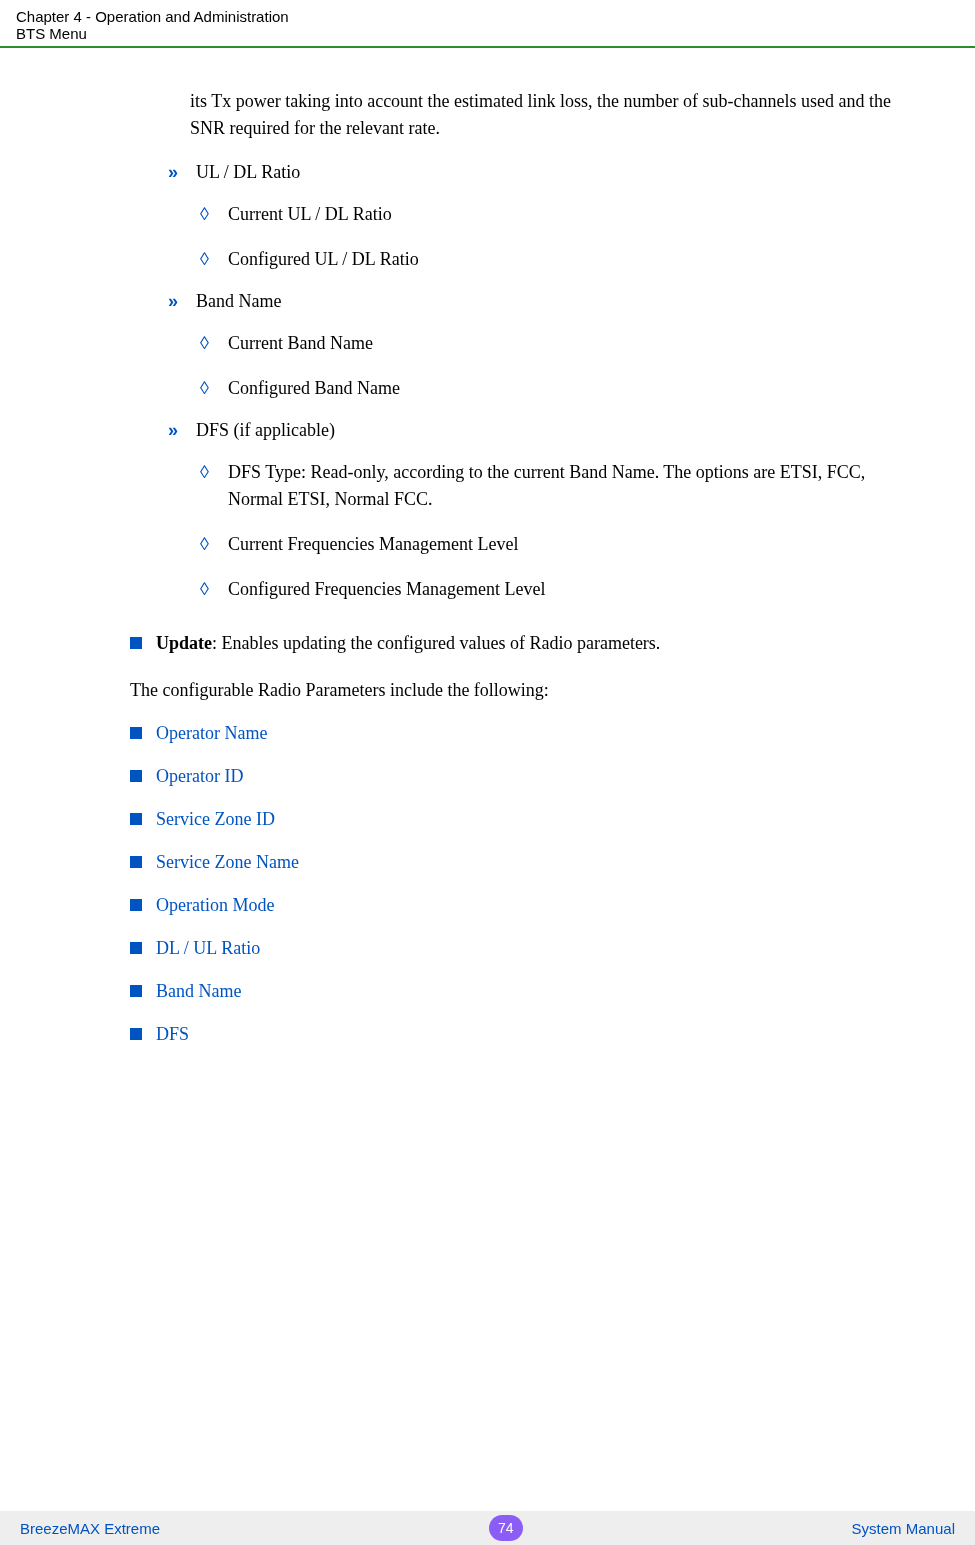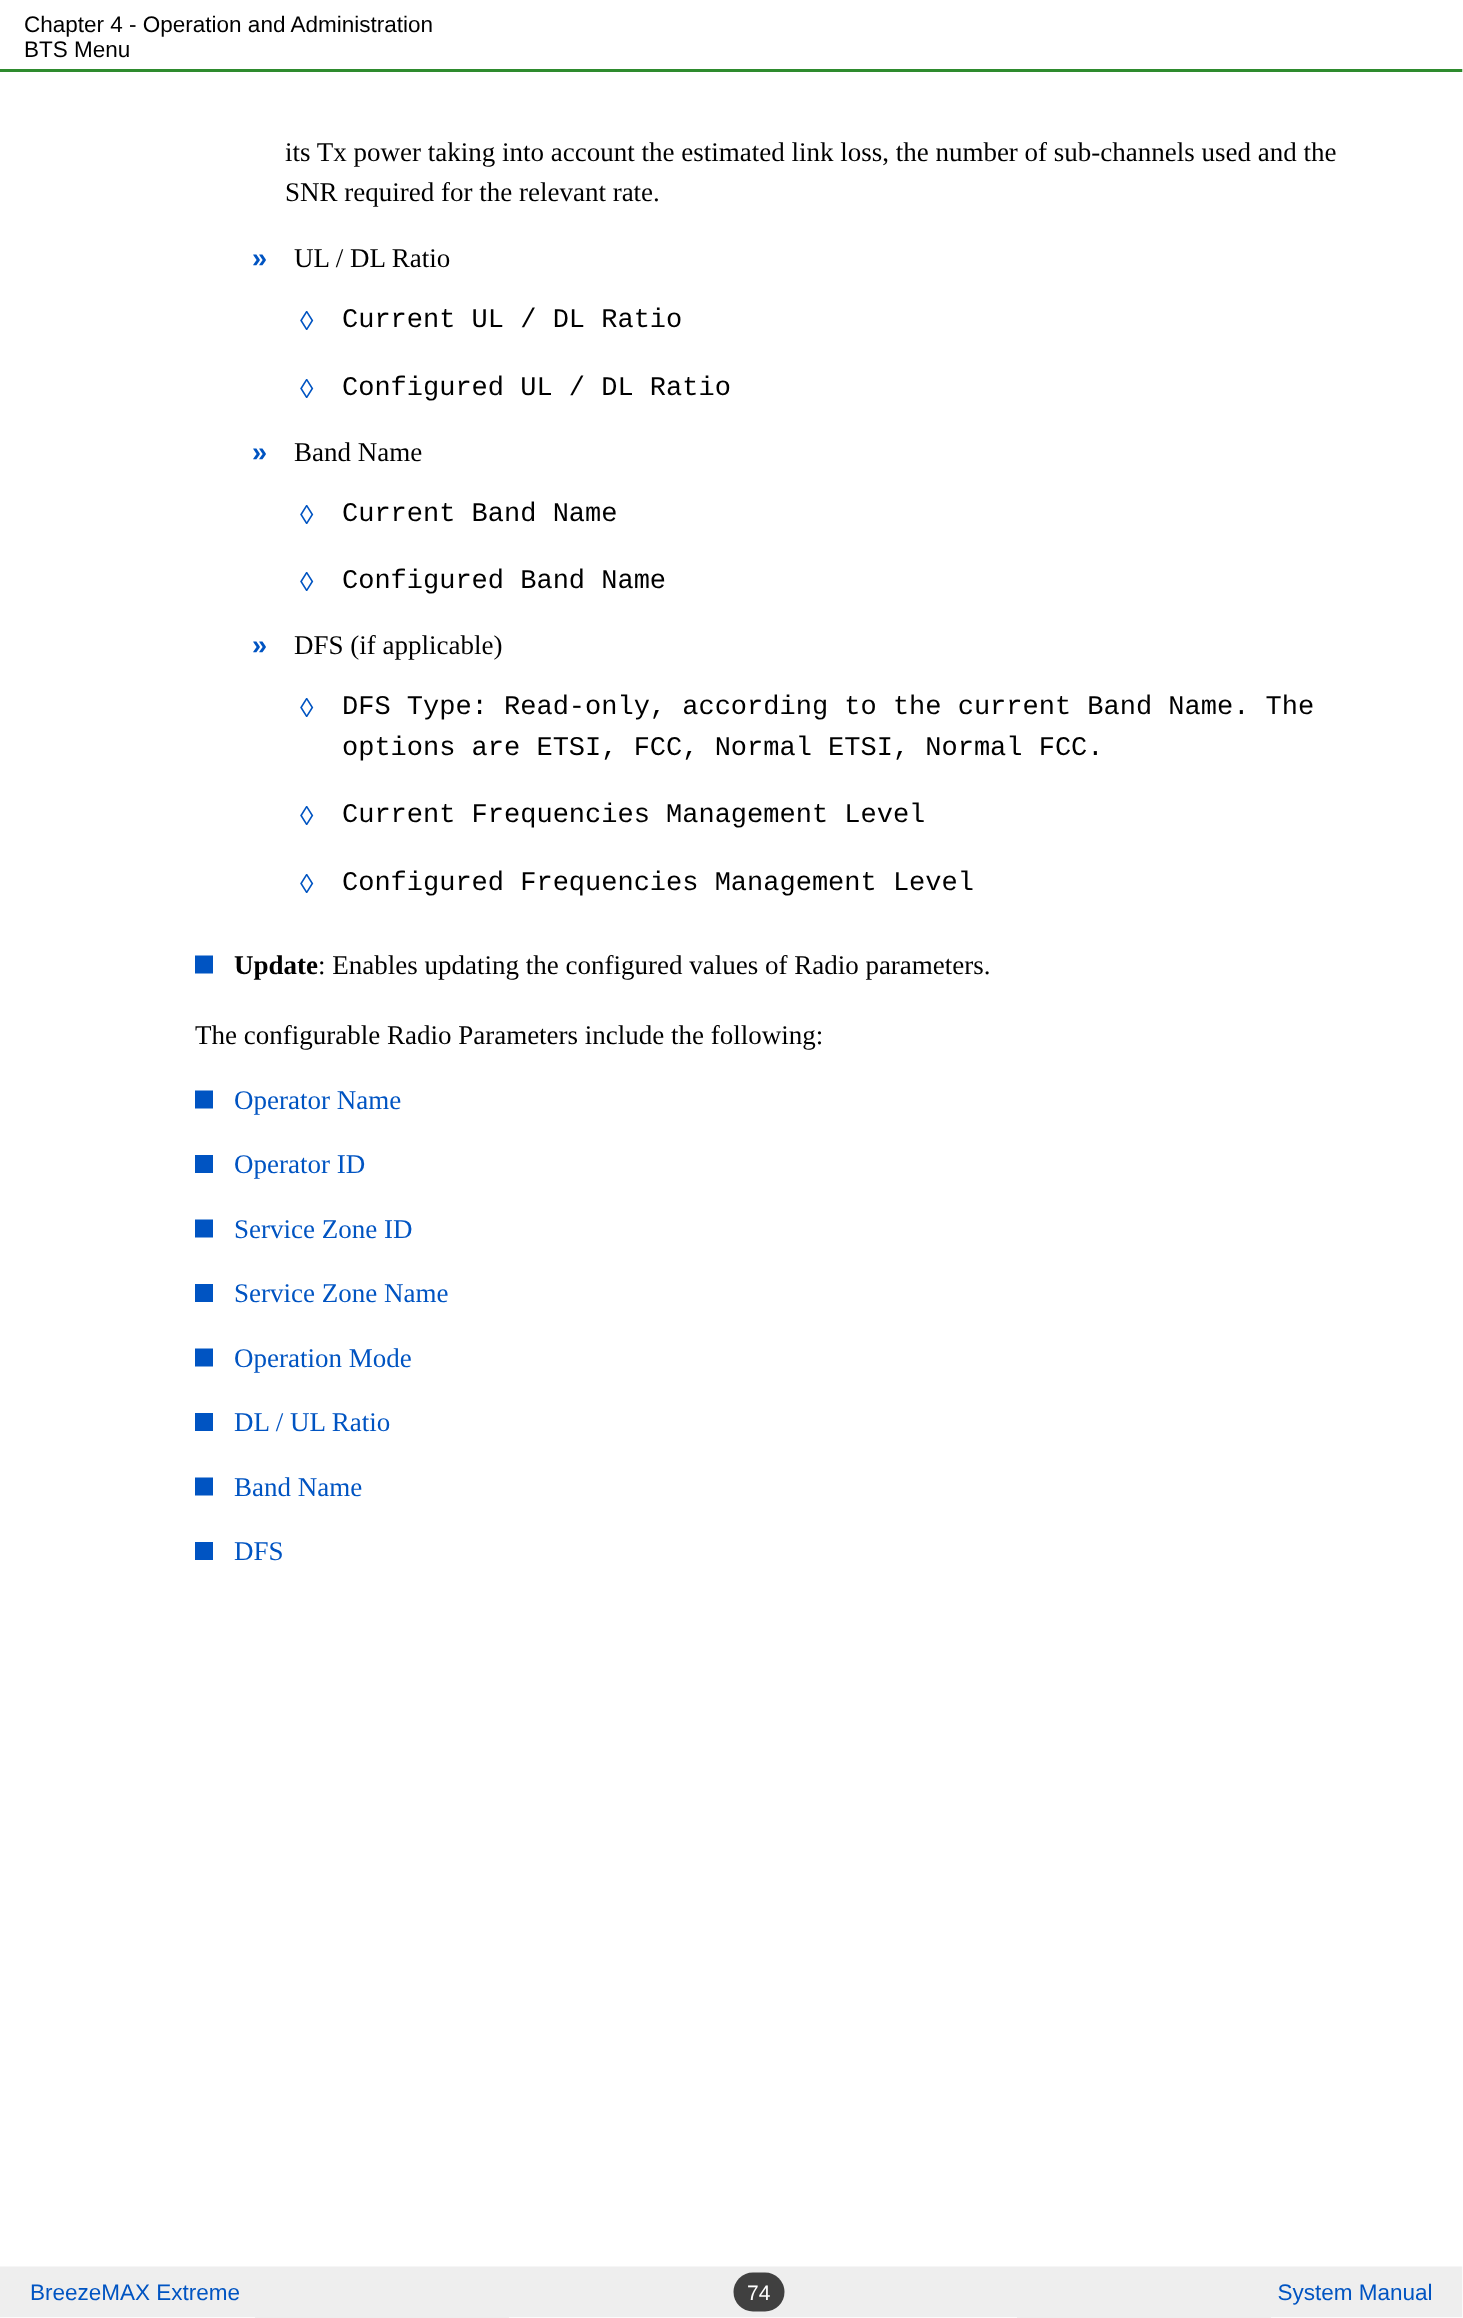--- a/index.html
+++ b/index.html
@@ -51,21 +51,20 @@
     display: inline-block;
     width: 28px;
     color: #0054c2;
     font-family: Arial, sans-serif;
     vertical-align: top;
   }
   .level2 .text {
     display: inline-block;
     width: 680px;
     vertical-align: top;
-    font-family: Liberation Mono, monospace;
   }
   .square-item {
     margin: 22px 0 10px 70px;
     font-size: 18px;
   }
   .square-item .sq {
     display: inline-block;
     width: 12px;
     height: 12px;
     background: #0054c2;
@@ -90,21 +89,21 @@
     background: #eeeeee;
     display: flex;
     align-items: center;
     justify-content: space-between;
     padding: 0 20px;
     font-family: Arial, Helvetica, sans-serif;
     font-size: 15px;
     color: #0054c2;
   }
   .page-badge {
-    background: #404040;
+    background: #8b5cf6;
     color: #fff;
     width: 34px;
     height: 26px;
     border-radius: 14px;
     display: flex;
     align-items: center;
     justify-content: center;
     font-size: 14px;
   }
 </style>

